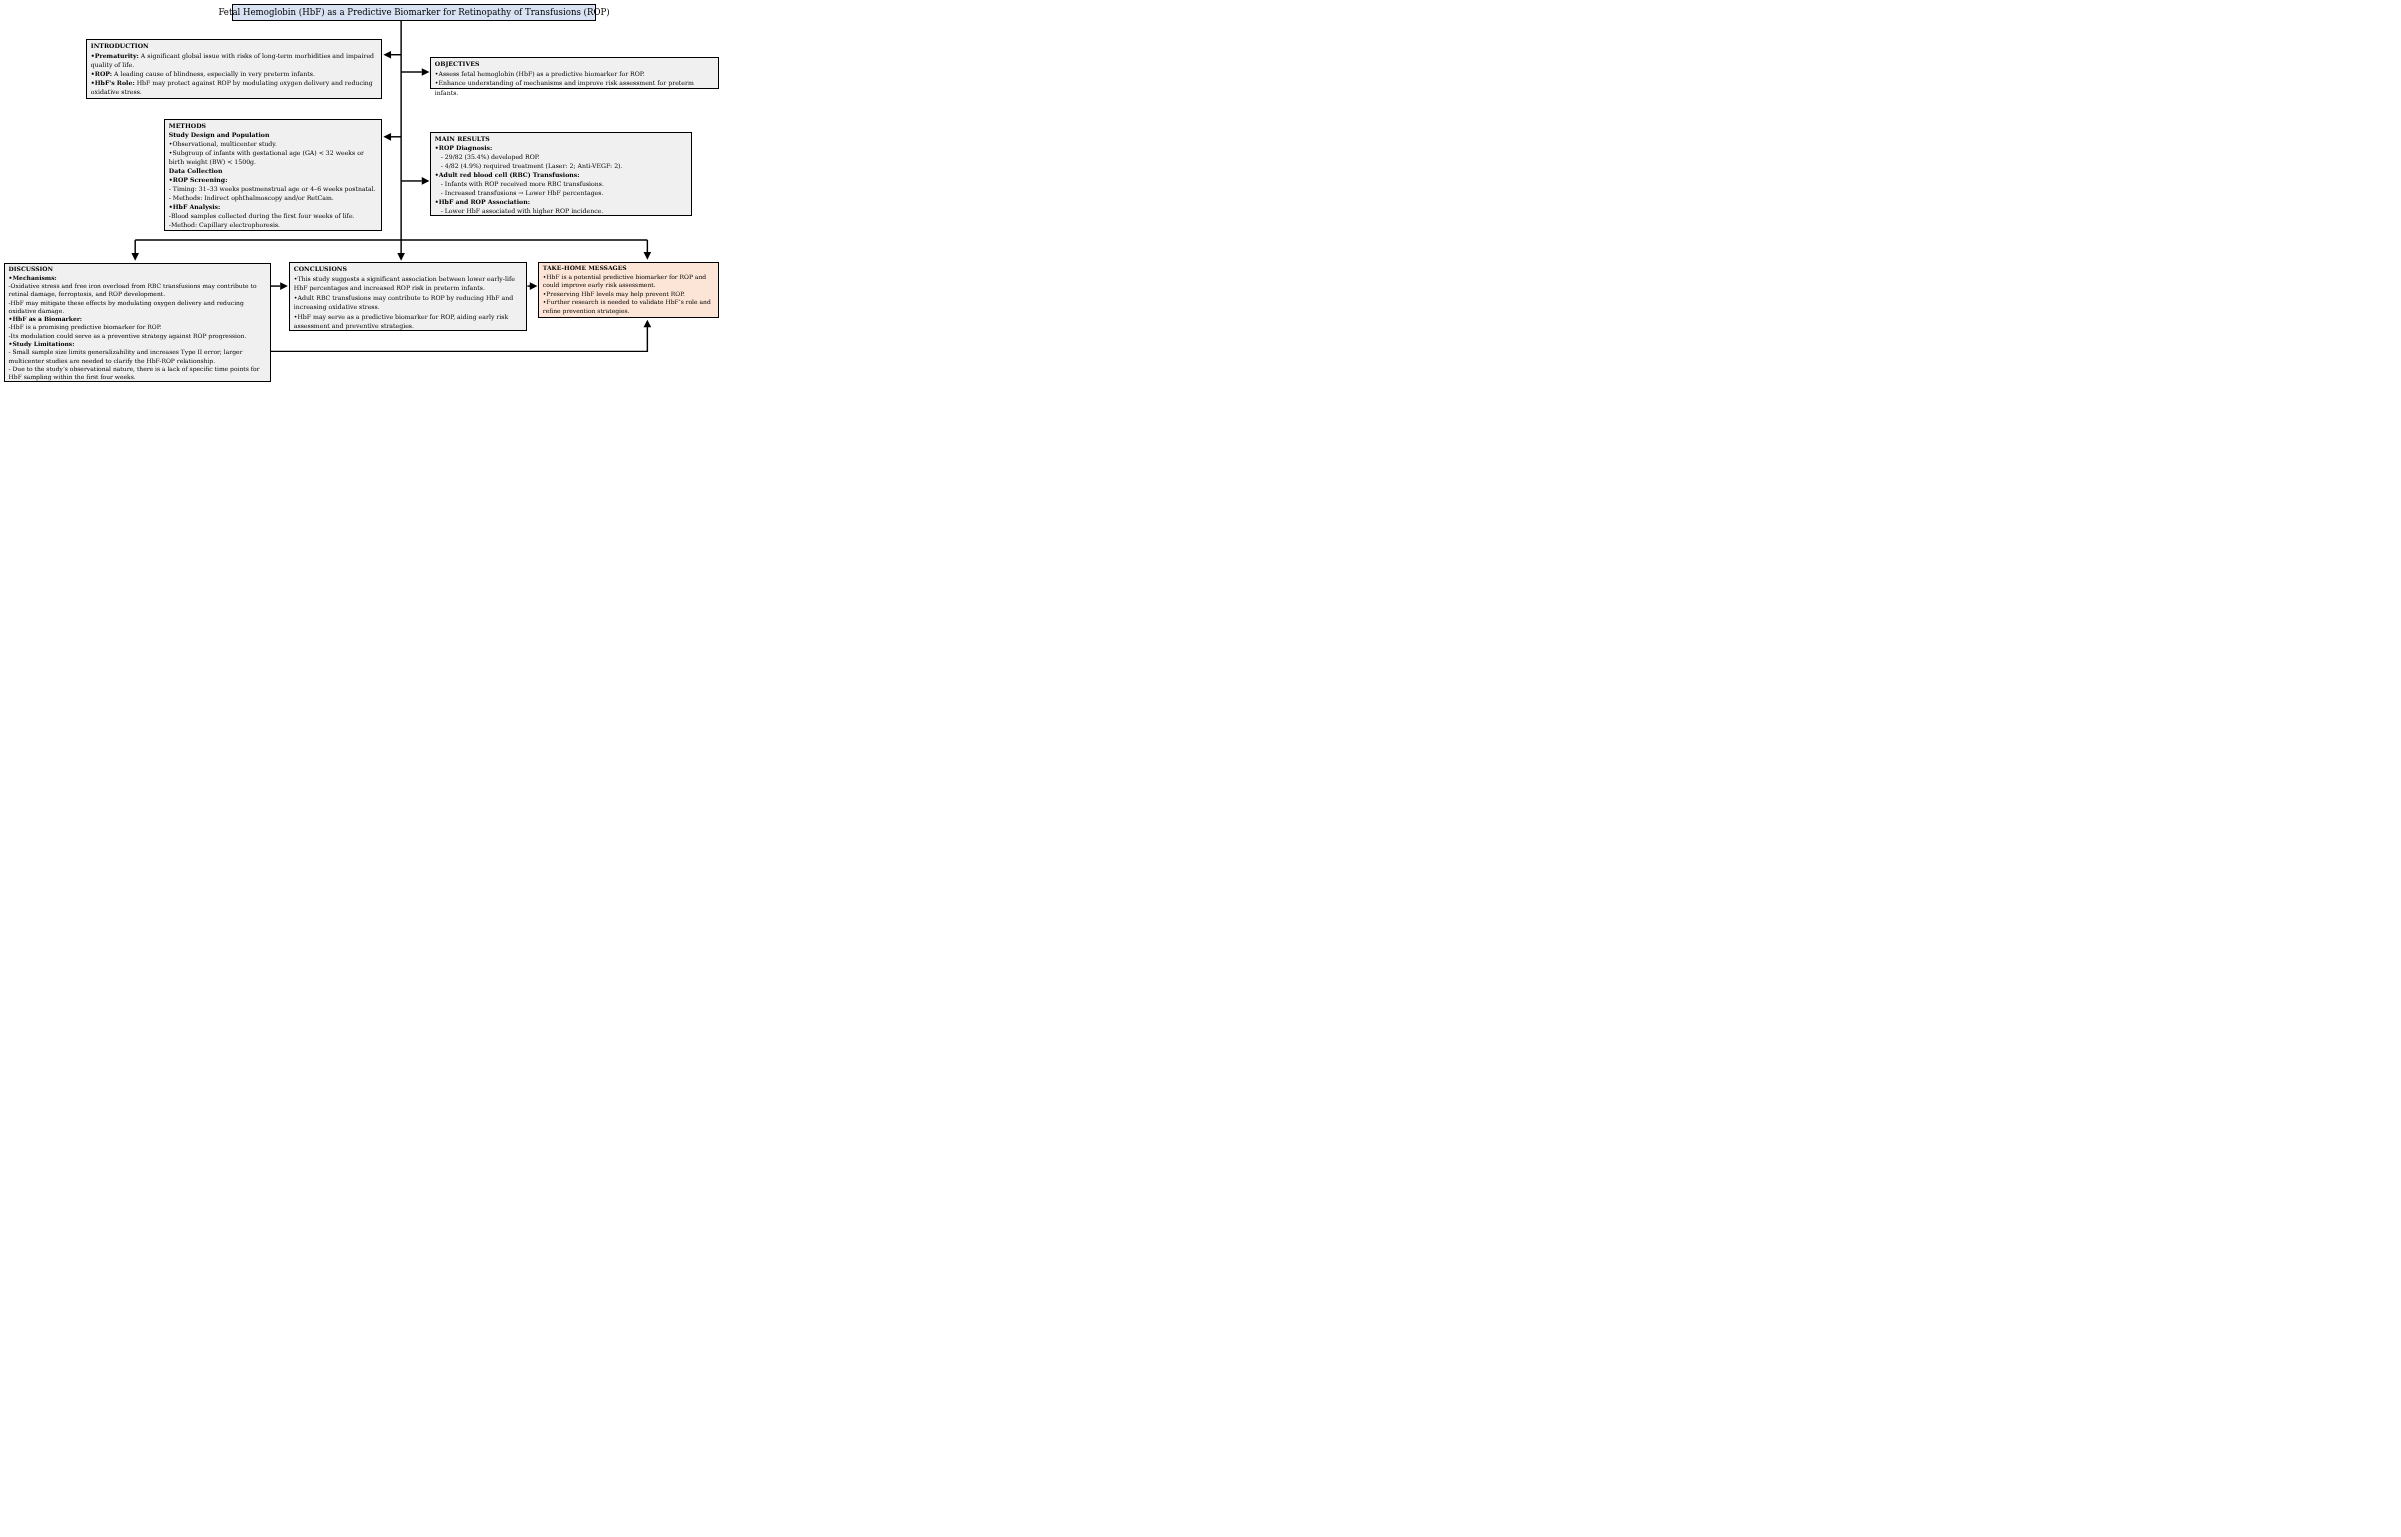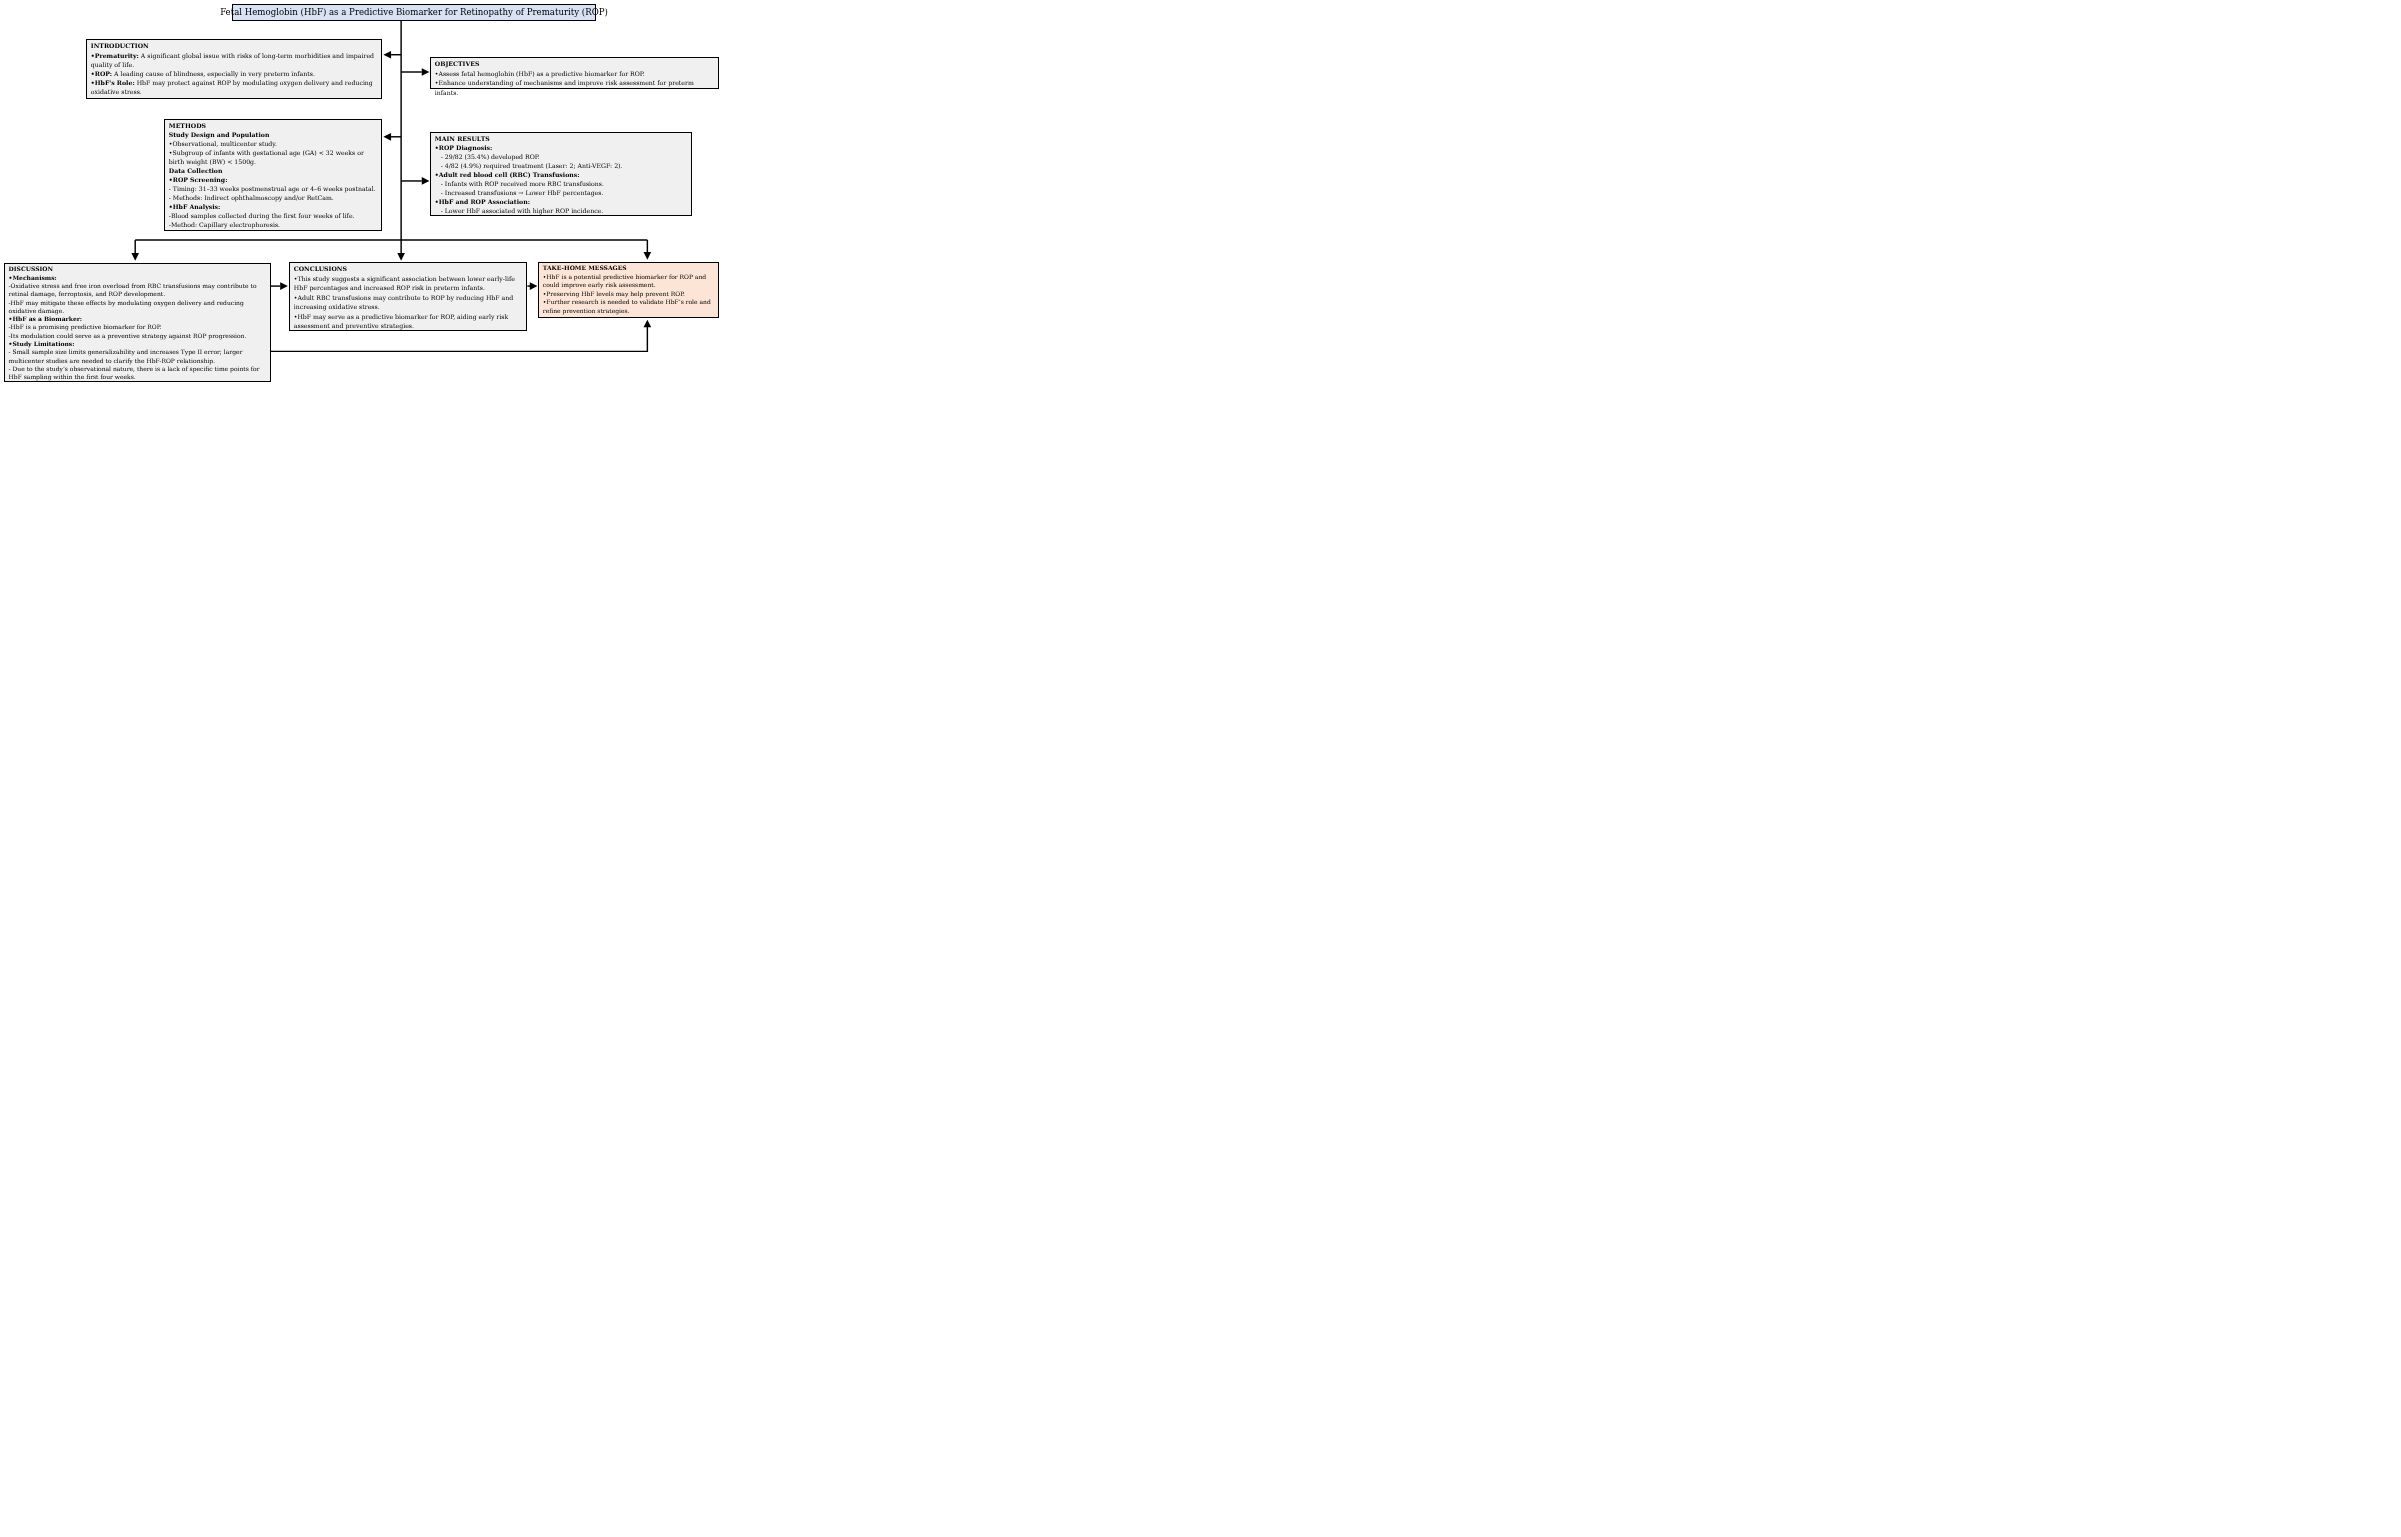--- a/index.html
+++ b/index.html
@@ -74,21 +74,21 @@
       <polygon points="1119,596 1103,588 1103,604"></polygon>
     </g>
 
     <g>
       <polyline points="563,732 1348,732 1348,681"></polyline>
       <polygon points="1348,666 1340,682 1356,682"></polygon>
     </g>
   </svg>
 
   <div class="box thick title-box" style="left:232px;top:3.8px;width:364px;height:17.3px;">
-    <span>Fetal Hemoglobin (HbF) as a Predictive Biomarker for Retinopathy of Prematurity (ROP)</span>
+    <span>Fetal Hemoglobin (HbF) as a Predictive Biomarker for Retinopathy of Transfusions (ROP)</span>
   </div>
 
   <div class="box box-intro" style="left:86px;top:39px;width:296px;height:60px;">
     <div class="heading">INTRODUCTION</div>
     <div>
         <div class="tline"><span class="bold">•Prematurity:</span><span> A significant global issue with risks of long-term morbidities and impaired quality of life.</span></div>
         <div class="tline"><span class="bold">•ROP:</span><span> A leading cause of blindness, especially in very preterm infants.</span></div>
         <div class="tline"><span class="bold">•HbF's Role:</span><span> HbF may protect against ROP by modulating oxygen delivery and reducing oxidative stress.</span></div>
       </div>
   </div>

